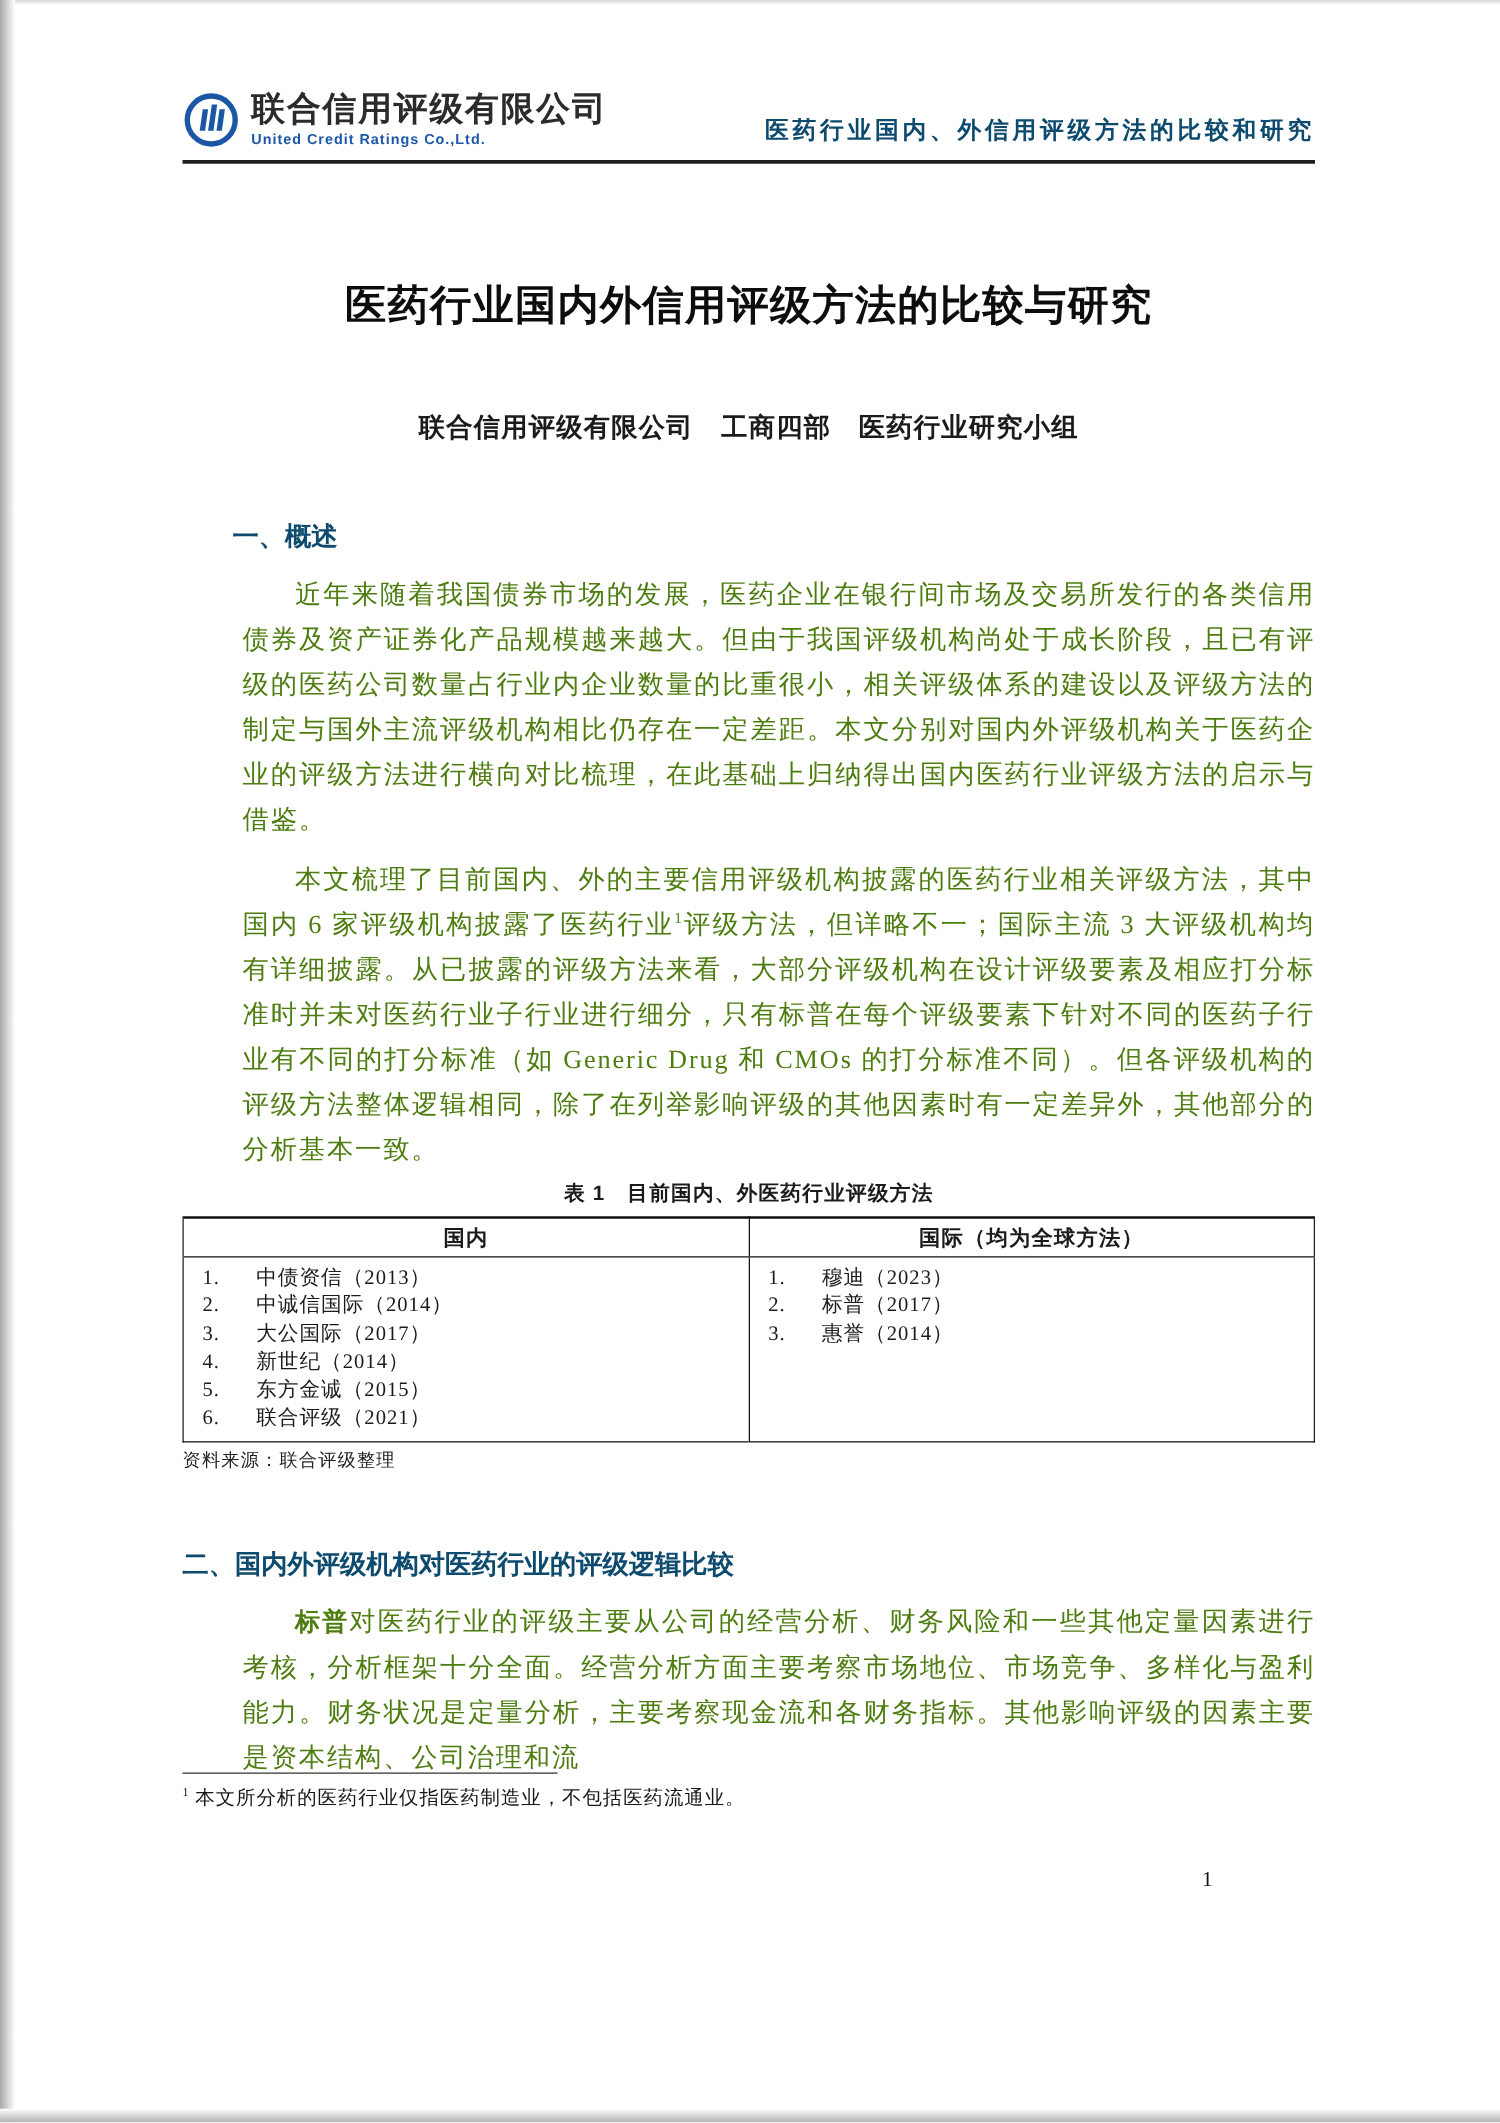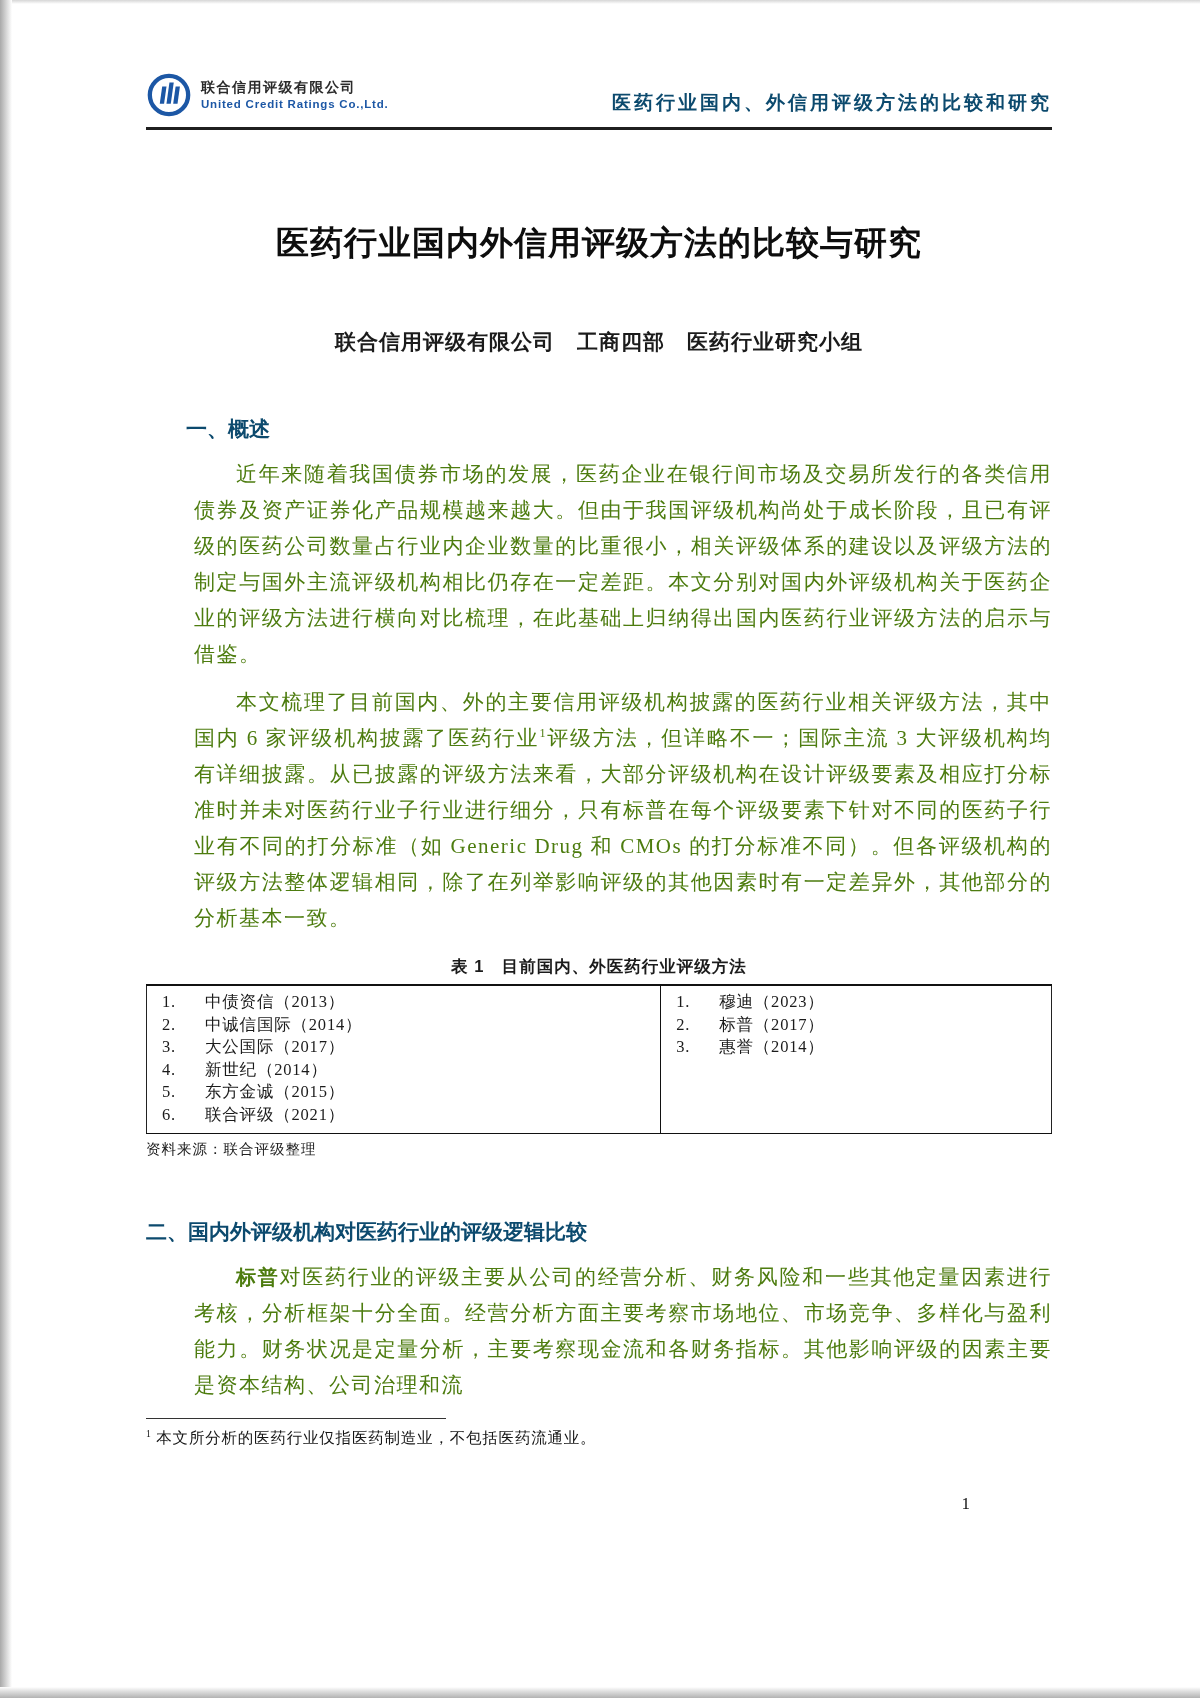--- a/index.html
+++ b/index.html
@@ -18,21 +18,21 @@
                  background:linear-gradient(180deg,#d6d6d6,#ffffff); }
 
   .content { position:absolute; left:146px; width:906px; top:0; }
 
   
   .header { display:flex; justify-content:space-between; align-items:flex-end; margin-top:72px; }
   .logo { display:flex; align-items:center; gap:9px; }
   .logo-icon svg { display:block; }
   .logo-text { display:flex; flex-direction:column; line-height:1.15; }
   .logo-cn { font-family:"Liberation Sans","DejaVu Sans",sans-serif; font-weight:700;
-             font-size:14px; letter-spacing:1.5px; color:#2b2b2b; }
+             font-size:27px; letter-spacing:1.5px; color:#2b2b2b; }
   .logo-en { font-family:"Liberation Sans","DejaVu Sans",sans-serif; font-weight:700;
              font-size:11.5px; letter-spacing:0.8px; color:#1c57a5; margin-top:3px; }
   .running-title { font-weight:700; font-size:19px; letter-spacing:3px; color:#0c4a6e;
                    padding-bottom:2px; }
   .header-rule { border-top:3px solid #1f1f1f; margin-top:9px; }
 
   
   .doc-title { margin-top:92px; text-align:center; font-family:"Liberation Sans","DejaVu Sans",sans-serif;
                font-weight:700; font-size:33px; line-height:42px; letter-spacing:1px; color:#0d0d0d; }
   .byline { margin-top:64px; text-align:center; font-family:"Liberation Sans","DejaVu Sans",sans-serif;
@@ -43,21 +43,21 @@
                  font-weight:700; font-size:21px; line-height:30px; color:#0c4a6e; }
   .sec-heading.indent { margin-left:40px; }
   .sub-heading { margin-top:34px; margin-left:30px; font-size:20px; line-height:28px;
                  letter-spacing:1.5px; color:#151515; }
   .body-para { margin-top:12px; font-size:21px; line-height:36px; letter-spacing:1.5px;
                text-align:justify; text-indent:2em; color:#4d7c0f;margin-left:48px; }
   .body-para sup { font-size:0.58em; vertical-align:super; line-height:0; }
   .bold-lead { font-weight:700; font-family:"Liberation Sans","DejaVu Sans",sans-serif; font-size:20px; }
 
   
-  .table-caption { margin-top:18px; text-align:center; font-family:"Liberation Sans","DejaVu Sans",sans-serif;
+  .table-caption { margin-top:6px; text-align:center; font-family:"Liberation Sans","DejaVu Sans",sans-serif;
                    font-weight:700; font-size:16.5px; letter-spacing:1px; line-height:24px; }
   table.rating-table { width:100%; border-collapse:collapse; margin-top:6px;
                        border-top:2.5px solid #111; border-bottom:1.6px solid #111;
                        border-left:1.2px solid #222; border-right:1.2px solid #222; }
   table.rating-table th.merged { border-bottom:1.4px solid #111; font-family:"Liberation Sans","DejaVu Sans",sans-serif;
                    font-weight:700; font-size:17px; height:31px; text-align:center; letter-spacing:1px; }
   table.rating-table th.colhead { border-bottom:1.4px solid #111; font-family:"Liberation Sans","DejaVu Sans",sans-serif;
                    font-weight:700; font-size:17px; height:31px; text-align:center; width:50%; letter-spacing:1px; }
   table.rating-table th.colhead + th.colhead, table.rating-table td.list-cell + td.list-cell { border-left:1.4px solid #111; }
   td.list-cell { vertical-align:top; padding:5px 0 7px 0; }
@@ -110,20 +110,24 @@
 
     <p class="body-para"><span>近年来随着我国债券市场的发展，医药企业在银行间市场及交易所发行的各类信用债券及资产证券化产品规模越来越大。但由于我国评级机构尚处于成长阶段，且已有评级的医药公司数量占行业内企业数量的比重很小，相关评级体系的建设以及评级方法的制定与国外主流评级机构相比仍存在一定差距。本文分别对国内外评级机构关于医药企业的评级方法进行横向对比梳理，在此基础上归纳得出国内医药行业评级方法的启示与借鉴。</span></p>
 
     <p class="body-para"><span>本文梳理了目前国内、外的主要信用评级机构披露的医药行业相关评级方法，其中国内 6 家评级机构披露了医药行业</span><sup>1</sup><span>评级方法，但详略不一；国际主流 3 大评级机构均有详细披露。从已披露的评级方法来看，大部分评级机构在设计评级要素及相应打分标准时并未对医药行业子行业进行细分，只有标普在每个评级要素下针对不同的医药子行业有不同的打分标准（如 Generic Drug 和 CMOs 的打分标准不同）。但各评级机构的评级方法整体逻辑相同，除了在列举影响评级的其他因素时有一定差异外，其他部分的分析基本一致。</span></p>
 
     <div class="table-caption">表 1　目前国内、外医药行业评级方法</div>
 
     <table class="rating-table">
       <tbody>
       <tr>
+        <th class="colhead">国内</th>
+        <th class="colhead">国际（均为全球方法）</th>
+      </tr>
+      <tr>
         <td class="list-cell">
           <div class="agency-row">
                 <span class="agency-num">1.</span>
                 <span>中债资信（2013）</span>
               </div>
           <div class="agency-row">
                 <span class="agency-num">2.</span>
                 <span>中诚信国际（2014）</span>
               </div>
           <div class="agency-row">

